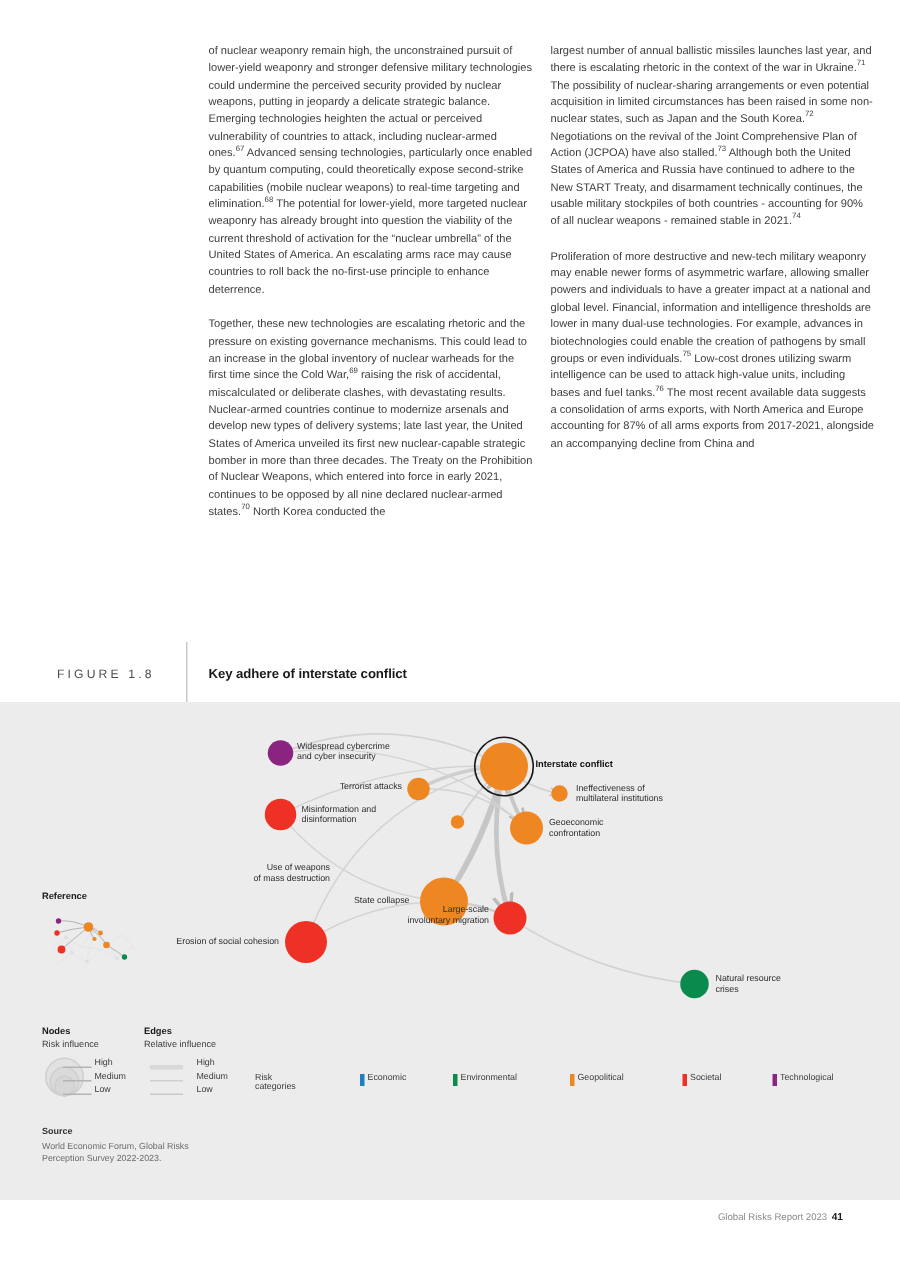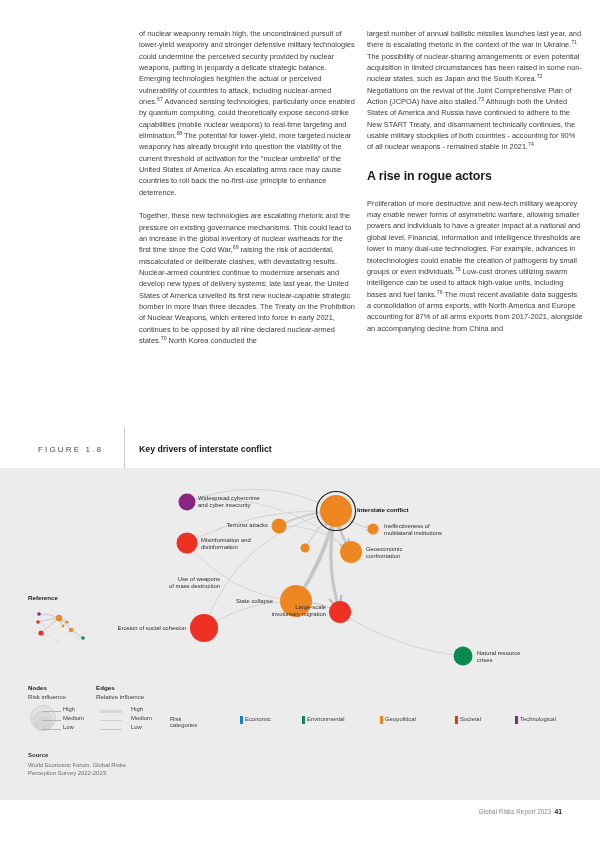--- a/index.html
+++ b/index.html
@@ -121,30 +121,29 @@
 
 <div class="article">
 
   <div class="col left">
     <p>of nuclear weaponry remain high, the unconstrained pursuit of lower-yield weaponry and stronger defensive military technologies could undermine the perceived security provided by nuclear weapons, putting in jeopardy a delicate strategic balance. Emerging technologies heighten the actual or perceived vulnerability of countries to attack, including nuclear-armed ones.<sup>67</sup> Advanced sensing technologies, particularly once enabled by quantum computing, could theoretically expose second-strike capabilities (mobile nuclear weapons) to real-time targeting and elimination.<sup>68</sup> The potential for lower-yield, more targeted nuclear weaponry has already brought into question the viability of the current threshold of activation for the “nuclear umbrella” of the United States of America. An escalating arms race may cause countries to roll back the no-first-use principle to enhance deterrence.</p>
     <p>Together, these new technologies are escalating rhetoric and the pressure on existing governance mechanisms. This could lead to an increase in the global inventory of nuclear warheads for the first time since the Cold War,<sup>69</sup> raising the risk of accidental, miscalculated or deliberate clashes, with devastating results. Nuclear-armed countries continue to modernize arsenals and develop new types of delivery systems; late last year, the United States of America unveiled its first new nuclear-capable strategic bomber in more than three decades. The Treaty on the Prohibition of Nuclear Weapons, which entered into force in early 2021, continues to be opposed by all nine declared nuclear-armed states.<sup>70</sup> North Korea conducted the</p>
   </div>
 
   <div class="col right">
     <p>largest number of annual ballistic missiles launches last year, and there is escalating rhetoric in the context of the war in Ukraine.<sup>71</sup> The possibility of nuclear-sharing arrangements or even potential acquisition in limited circumstances has been raised in some non-nuclear states, such as Japan and the South Korea.<sup>72</sup> Negotiations on the revival of the Joint Comprehensive Plan of Action (JCPOA) have also stalled.<sup>73</sup> Although both the United States of America and Russia have continued to adhere to the New START Treaty, and disarmament technically continues, the usable military stockpiles of both countries - accounting for 90% of all nuclear weapons - remained stable in 2021.<sup>74</sup></p>
-    <h2 class="subhead">A rise in rogue actors</h2>
     <p>Proliferation of more destructive and new-tech military weaponry may enable newer forms of asymmetric warfare, allowing smaller powers and individuals to have a greater impact at a national and global level.  Financial, information and intelligence thresholds are lower in many dual-use technologies. For example, advances in biotechnologies could enable the creation of pathogens by small groups or even individuals.<sup>75</sup> Low-cost drones utilizing swarm intelligence can be used to attack high-value units, including bases and fuel tanks.<sup>76</sup> The most recent available data suggests a consolidation of arms exports, with North America and Europe accounting for 87% of all arms exports from 2017-2021, alongside an accompanying decline from China and</p>
   </div>
 
 </div>
 
 <div class="figure-caption">
   <div class="fig-num">FIGURE 1.8</div>
   <div class="fig-rule"></div>
-  <div class="fig-title">Key drivers of interstate conflict</div>
+  <div class="fig-title">Key adhere of interstate conflict</div>
 </div>
 
 <div class="figure-panel">
 
   <svg id="netsvg" viewBox="0 0 600 332">
     <defs>
       <marker id="ah" markerWidth="6" markerHeight="6" refX="5" refY="3" orient="auto">
         <path d="M0,1 L5,3 L0,5" fill="none" stroke="#b9b9b9" stroke-width="0.7"></path>
       </marker>
     </defs>

